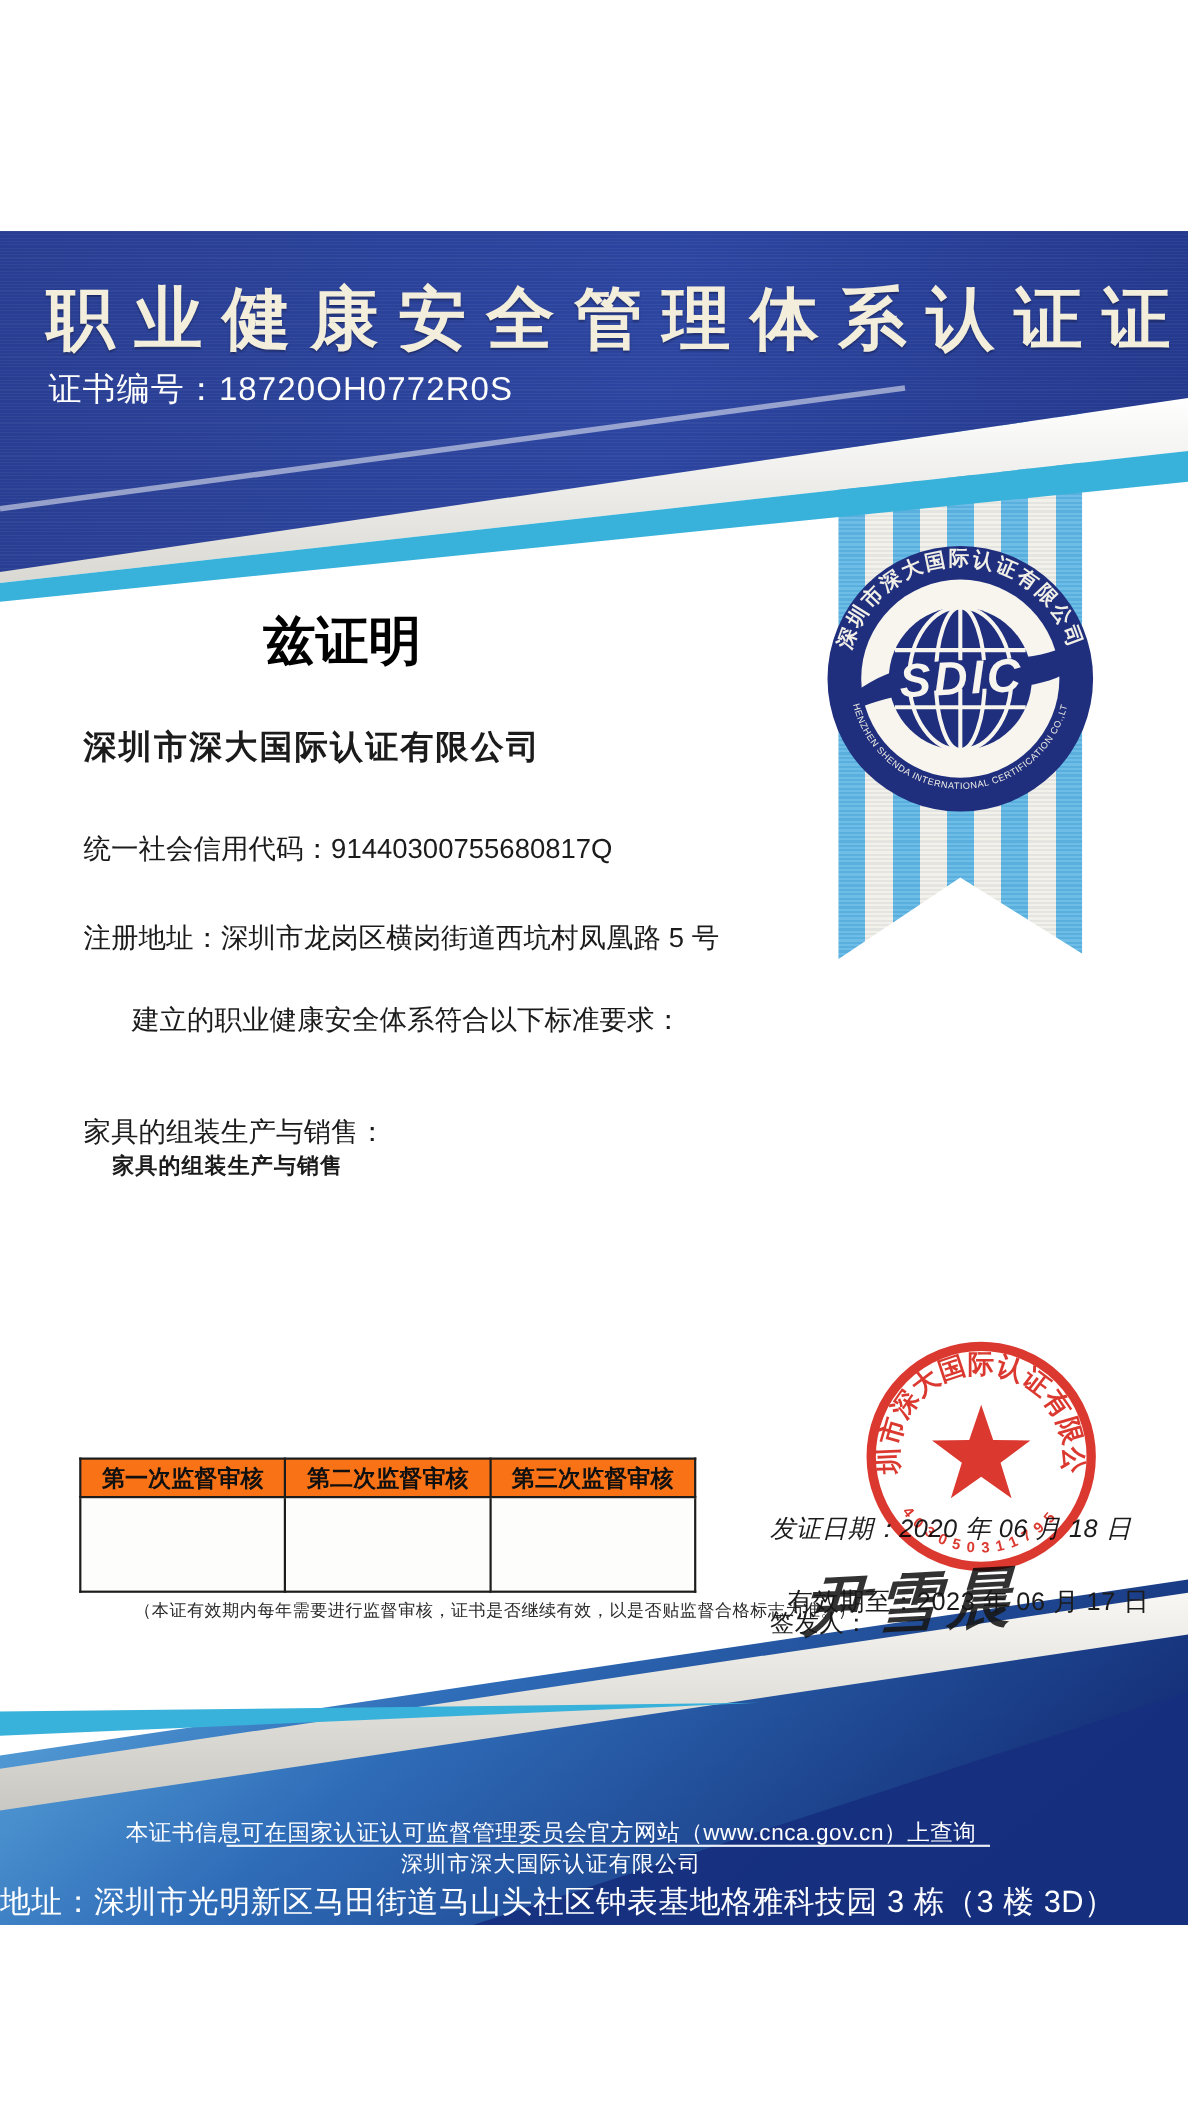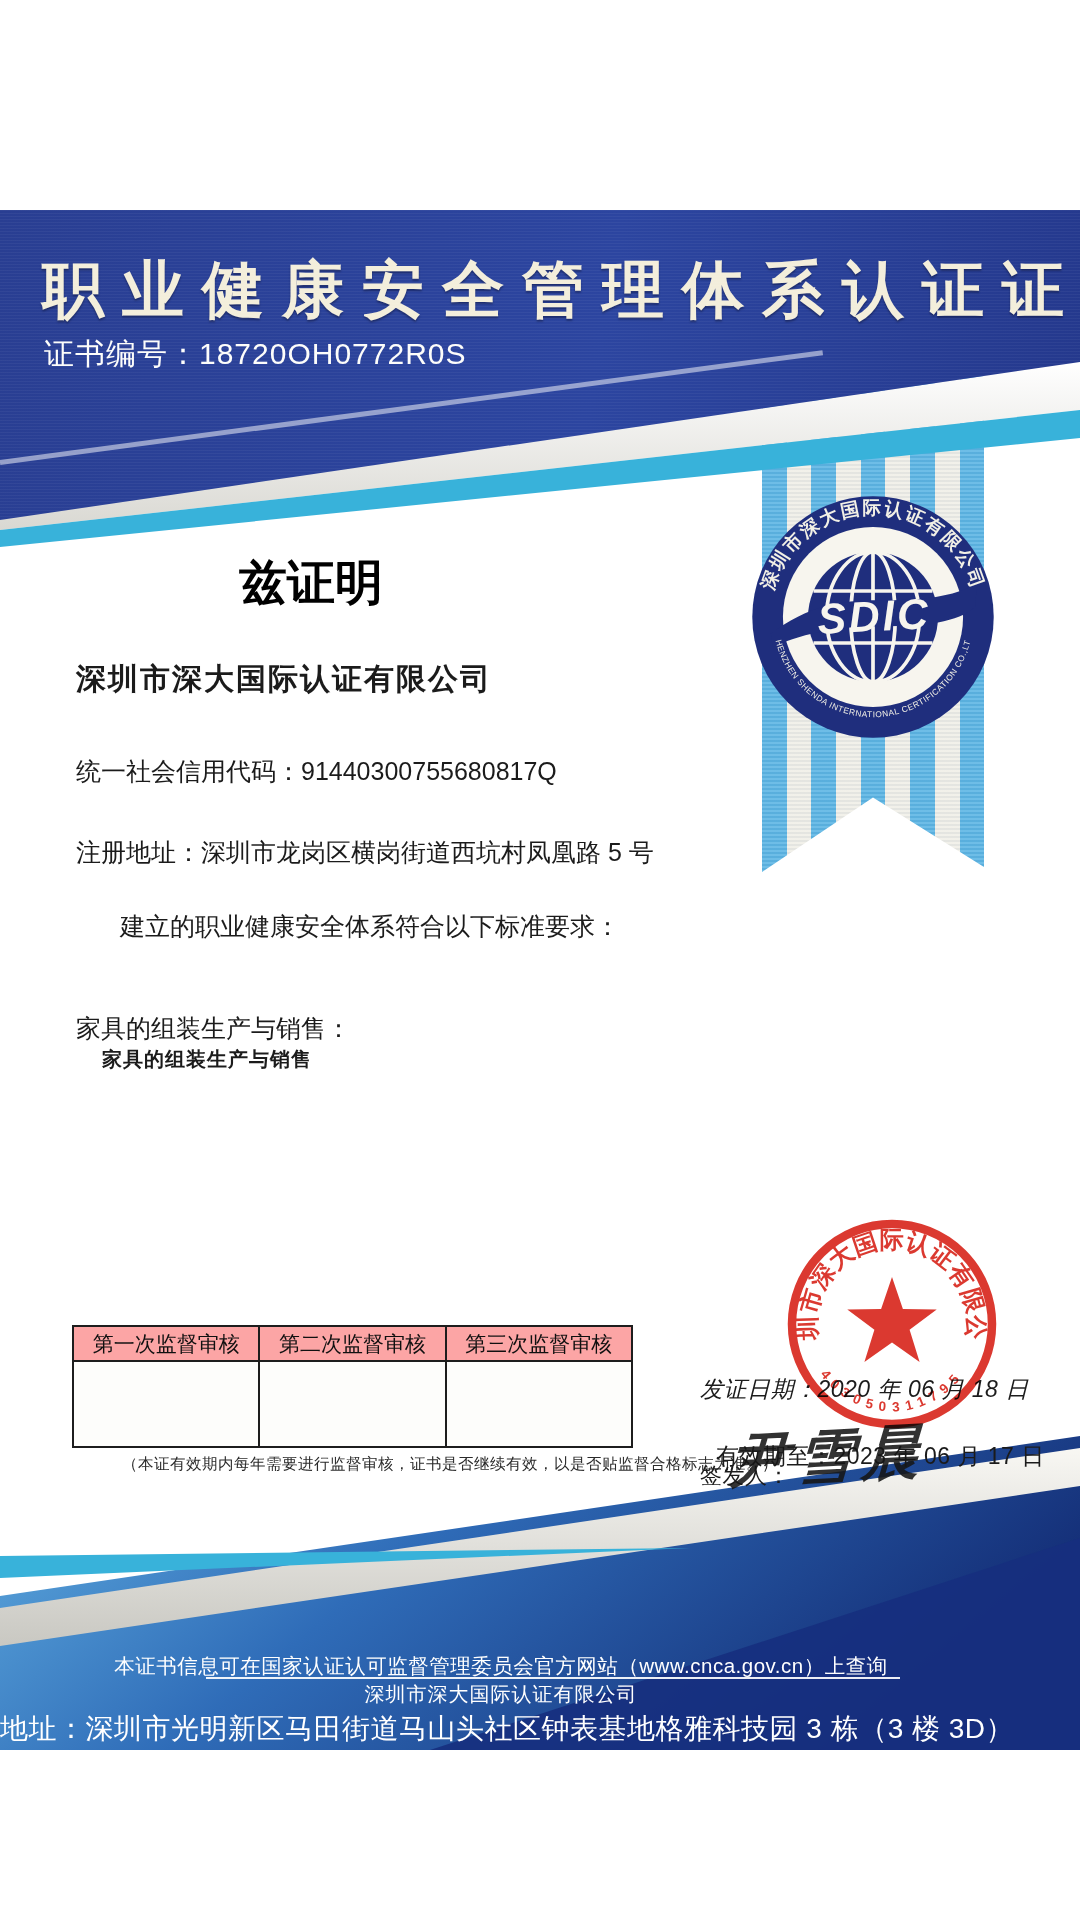--- a/index.html
+++ b/index.html
@@ -57,21 +57,21 @@
   .line-credit{left:76px;top:755px;font-size:25px;}
   .line-address{left:76px;top:836px;font-size:25px;}
   .line-stdintro{left:76px;top:910px;font-size:25px;font-weight:400;margin-left:44px;}
   .line-standard{left:76px;top:947px;font-size:26px;}
   .line-scopeintro{left:76px;top:1012px;font-size:25px;}
   .line-scope{left:76px;top:1046px;font-size:20px;font-weight:700;letter-spacing:1px;margin-left:26px;}
 
   
   .audit{left:72px;top:1325px;width:561px;z-index:7;border-collapse:collapse;table-layout:fixed;}
   .audit th,.audit td{border:2px solid #1d1d1d;}
-  .audit th{height:31px;font-size:21px;font-weight:400;color:#101010;text-align:center;background:#fca5a5;}
+  .audit th{height:31px;font-size:21px;font-weight:700;color:#101010;text-align:center;background:#f97316;}
   .audit td{height:82px;background:#fdfdfb;}
   .note{left:122px;top:1454px;font-size:15.5px;color:#2a2a2a;letter-spacing:.5px;z-index:7;}
 
   
   .issue-line{left:700px;font-size:23px;font-weight:500;letter-spacing:.5px;z-index:7;}
   .issue-date{top:1374px;font-style:italic;}
   .valid-until{top:1441px;margin-left:16px;}
   .signer{top:1461px;font-size:22px;}
   .signature{
     left:730px;top:1418px;z-index:9;

